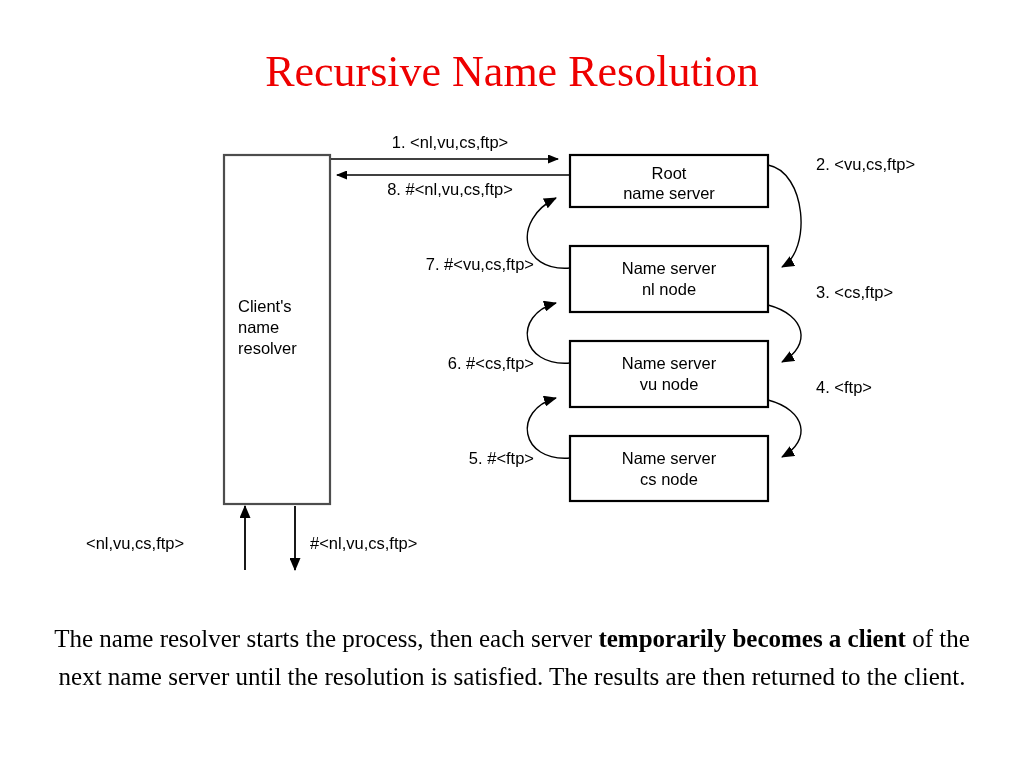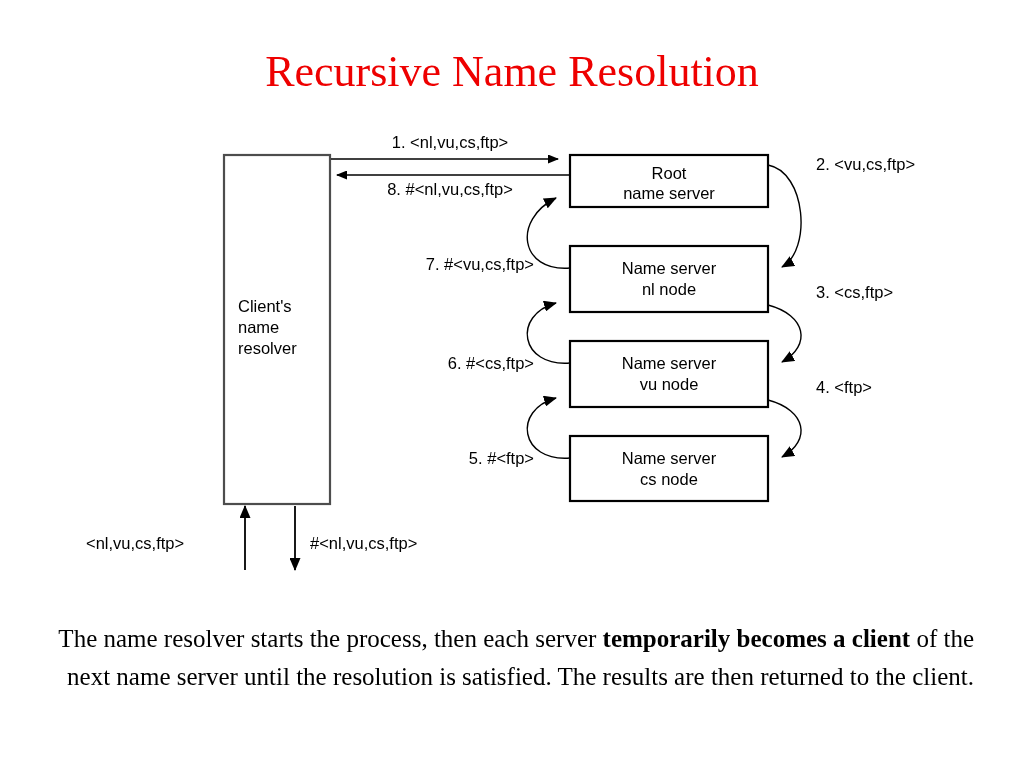--- a/index.html
+++ b/index.html
@@ -51,21 +51,21 @@
   .lbl {
     font-family: "Liberation Sans", sans-serif;
     font-size: 16.5px;
     fill: #000000;
   }
   #caption {
     position: absolute;
     left: 50px;
     top: 620px;
     width: 924px;
-    text-align: right;
+    text-align: center;
     font-family: "Liberation Serif", serif;
     font-size: 25px;
     line-height: 38px;
     color: #000000;
   }
   #caption b { font-weight: bold; }
 </style>
 </head>
 <body>
 

